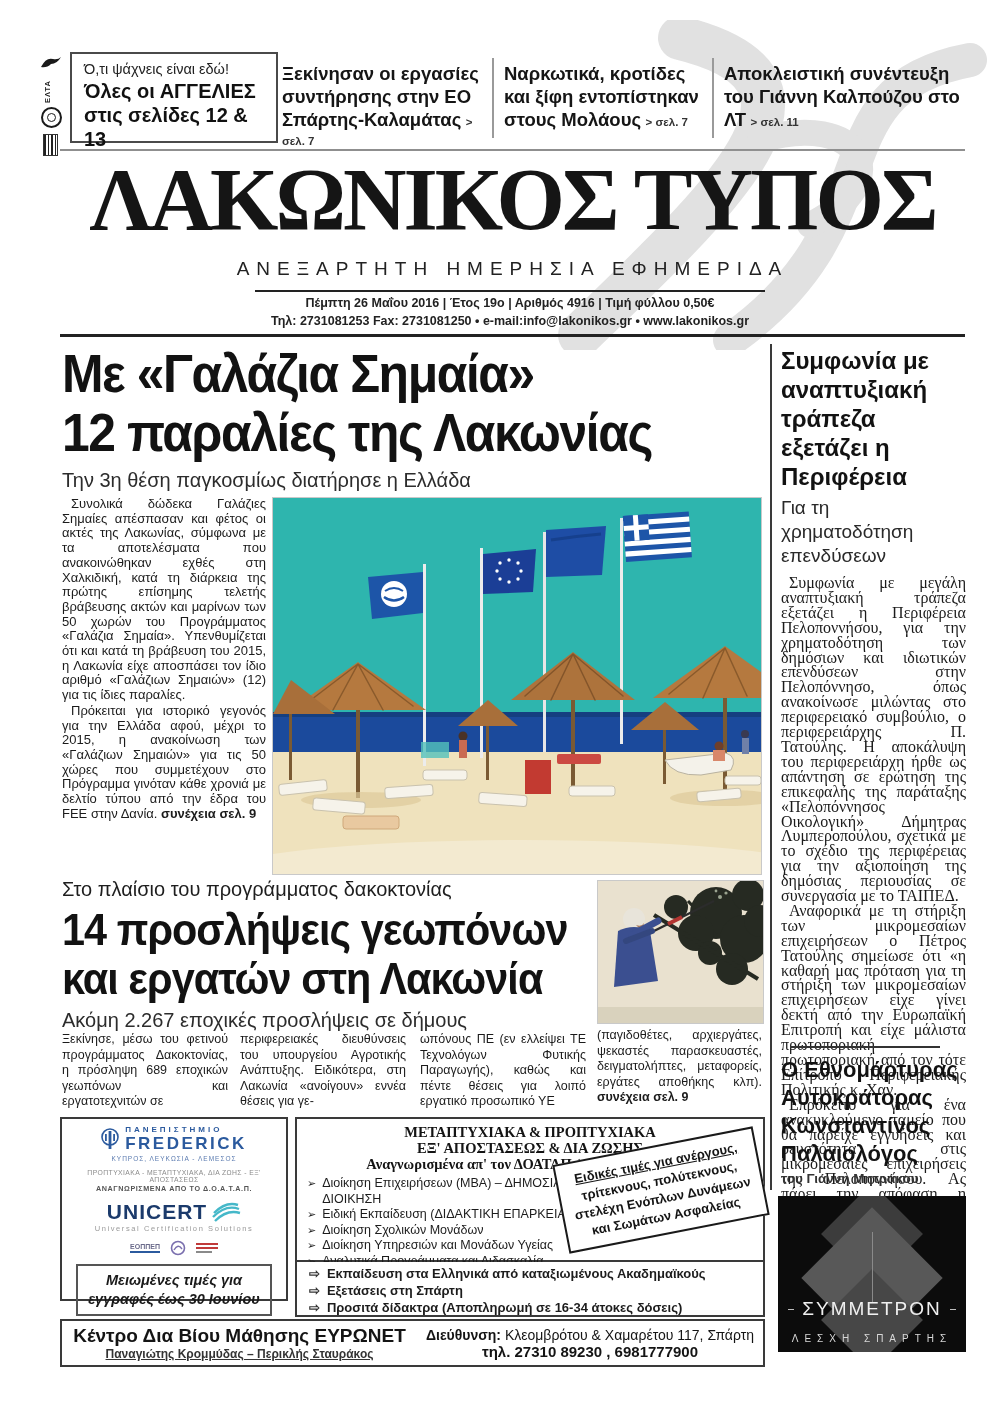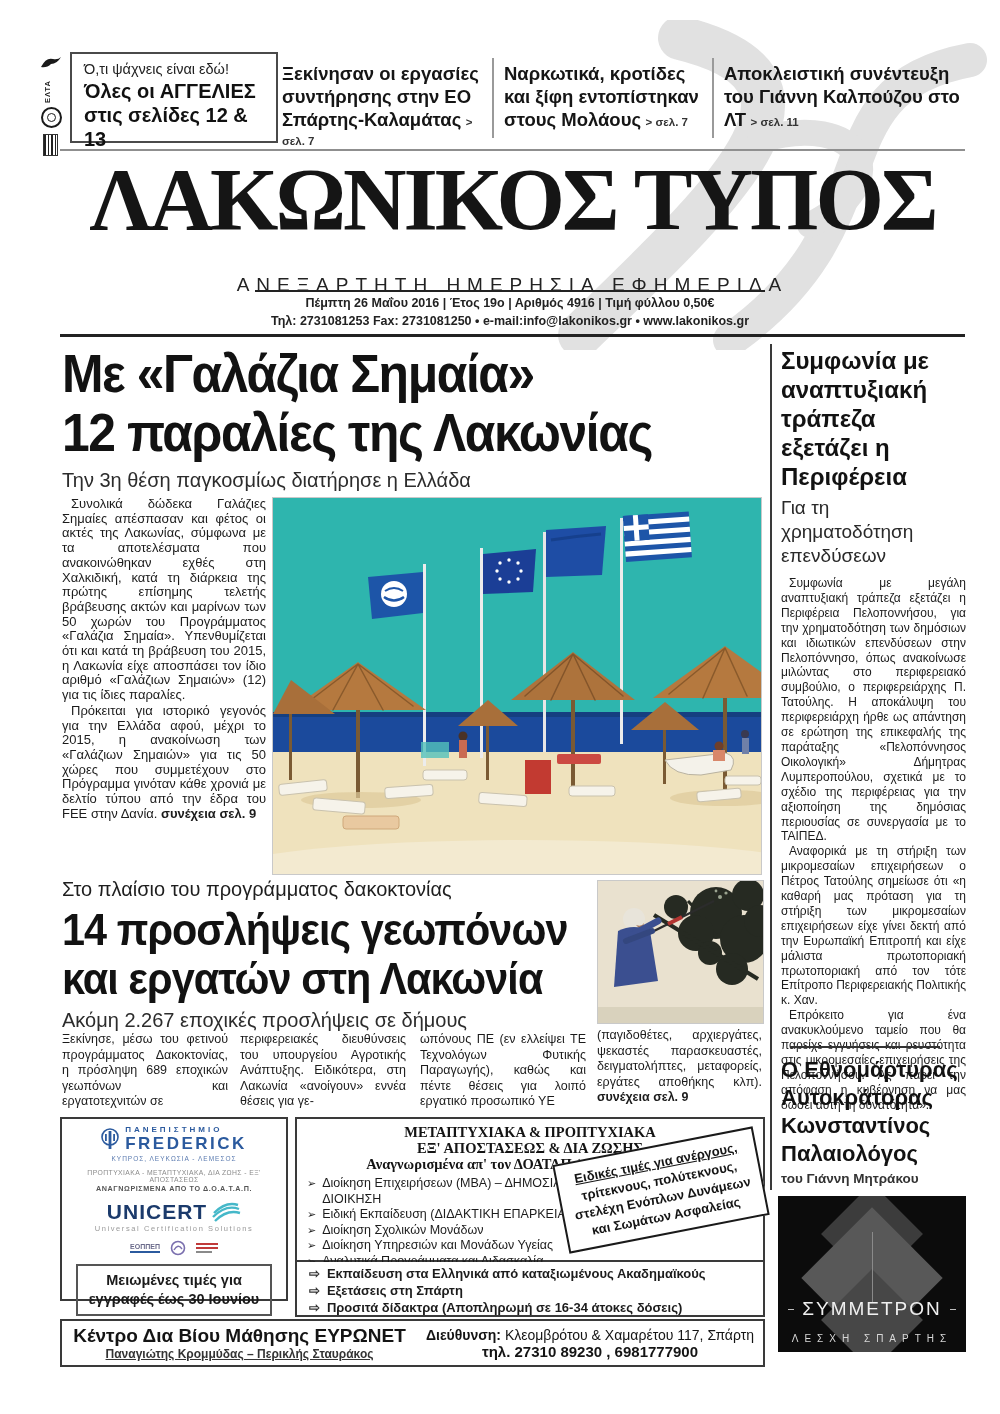--- a/index.html
+++ b/index.html
@@ -28,21 +28,21 @@
   
   .lead-h{font-size:53px;font-weight:800;line-height:59px;letter-spacing:-1.5px;color:#121212;white-space:nowrap;}
   .subhead{font-size:20px;color:#2c2c2c;}
   .body-lead{font-size:13px;line-height:14.7px;color:#1b1b1b;}
   .body-lead p{margin:0 0 1px 0;text-indent:9px;}
   .photo-frame{border:1px solid #c9c9c9;}
 
   
   .sb-h{font-size:24px;font-weight:800;line-height:29px;color:#121212;}
   .sb-sub{font-size:19px;line-height:24px;color:#2a2a2a;}
-  .sb-body{font-size:12px;line-height:14.9px;color:#1b1b1b;}
+  .sb-body{font-size:16px;line-height:14.9px;color:#1b1b1b;font-family:Liberation Serif, serif;}
   .sb-body p{margin:0;text-indent:8px;}
   .sb-feat{font-size:22px;font-weight:800;line-height:28px;color:#121212;}
   .sb-byline{font-size:13.5px;font-weight:bold;color:#333;}
   .pageline{display:flex;align-items:center;gap:6px;}
   .pageline .pl-rule{flex:1;height:1.5px;background:#444;}
 
   
   .kicker{font-size:20px;color:#1e1e1e;}
   .s2-h{font-size:44px;font-weight:800;line-height:49px;letter-spacing:-1px;color:#121212;white-space:nowrap;}
   .s2col{font-size:12.5px;line-height:15.6px;color:#1b1b1b;}
@@ -133,21 +133,21 @@
   </div>
   <div class="abs vdiv" style="left:712px;top:58px;height:80px;z-index:2;"></div>
   <div class="abs" style="left:724px;top:62px;width:240px;z-index:2;">
     <span class="teaser">Αποκλειστική συνέντευξη του Γιάννη Καλπούζου στο ΛΤ</span>
     <span class="pageref">&gt; σελ. 11</span>
   </div>
 
   <div class="abs hrule" style="left:60px;top:149px;width:905px;z-index:2;"></div>
 
   <div class="abs mast-title" style="left:60px;top:154px;width:905px;z-index:1;">ΛΑΚΩΝΙΚΟΣ ΤΥΠΟΣ</div>
-  <div class="abs mast-sub" style="left:60px;top:274px;width:905px;z-index:1;">ΑΝΕΞΑΡΤΗΤΗ ΗΜΕΡΗΣΙΑ ΕΦΗΜΕΡΙΔΑ</div>
+  <div class="abs mast-sub" style="left:60px;top:258px;width:905px;z-index:1;">ΑΝΕΞΑΡΤΗΤΗ ΗΜΕΡΗΣΙΑ ΕΦΗΜΕΡΙΔΑ</div>
 
   <div class="abs hrule-dark" style="left:255px;top:290px;width:510px;height:1.5px;z-index:2;"></div>
   <div class="abs dateline" style="left:155px;top:294px;width:710px;z-index:2;">Πέμπτη 26 Μαΐου 2016 | Έτος 19ο | Αριθμός 4916 | Τιμή φύλλου 0,50€</div>
   <div class="abs dateline" style="left:155px;top:312px;width:710px;z-index:2;">Τηλ: 2731081253 Fax: 2731081250 • e-mail:info@lakonikos.gr • www.lakonikos.gr</div>
   <div class="abs hrule-dark" style="left:60px;top:334px;width:905px;height:2.5px;z-index:2;"></div>
 
   <div class="abs" style="left:62px;top:344px;width:700px;z-index:1;">
     <div class="lead-h cond">Με «Γαλάζια Σημαία»</div>
     <div class="lead-h cond">12 παραλίες της Λακωνίας</div>
     <div class="subhead" style="margin-top:7px;">Την 3η θέση παγκοσμίως διατήρησε η Ελλάδα</div>
@@ -382,21 +382,21 @@
       <svg width="16" height="16" viewBox="0 0 16 16">
         <circle cx="8" cy="8" r="6.5" fill="none" stroke="#7a6fae" stroke-width="1.6"></circle>
         <path d="M4,10 Q8,3 12,9" fill="none" stroke="#7a6fae" stroke-width="1.4"></path>
       </svg>
       <svg width="22" height="14" viewBox="0 0 22 14">
         <rect x="0" y="2" width="22" height="2" fill="#c03a3a"></rect>
         <rect x="0" y="6" width="22" height="2" fill="#c03a3a"></rect>
         <rect x="0" y="10" width="16" height="2" fill="#8a8a8a"></rect>
       </svg>
     </div>
-    <div class="offer-box" style="margin:7px 14px 10px 14px;">
+    <div class="offer-box" style="margin:7px 14px 10px 14px;font-style:italic;">
       <div>Μειωμένες τιμές για</div>
       <div>εγγραφές έως 30 Ιουνίου</div>
     </div>
   </div>
 
   <div class="abs adbox" style="left:295px;top:1117px;width:470px;height:145px;box-sizing:border-box;padding:5px 10px;">
     <div class="prog-title">ΜΕΤΑΠΤΥΧΙΑΚΑ &amp; ΠΡΟΠΤΥΧΙΑΚΑ</div>
     <div class="prog-title">ΕΞ' ΑΠΟΣΤΑΣΕΩΣ &amp; ΔΙΑ ΖΩΣΗΣ</div>
     <div class="prog-title">Αναγνωρισμένα απ' τον ΔΟΑΤΑΠ (πρώην ΔΙΚΑΤΣΑ)</div>
     <div style="margin-top:4px;width:310px;">

